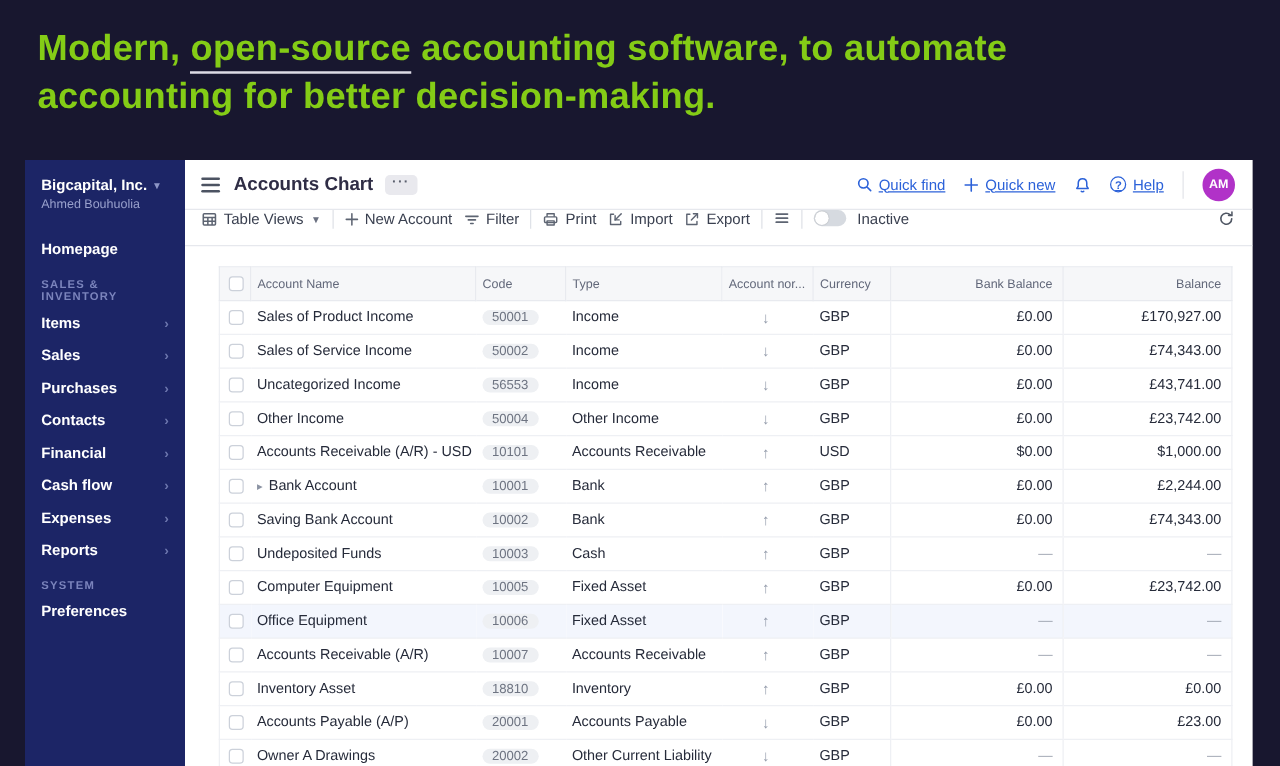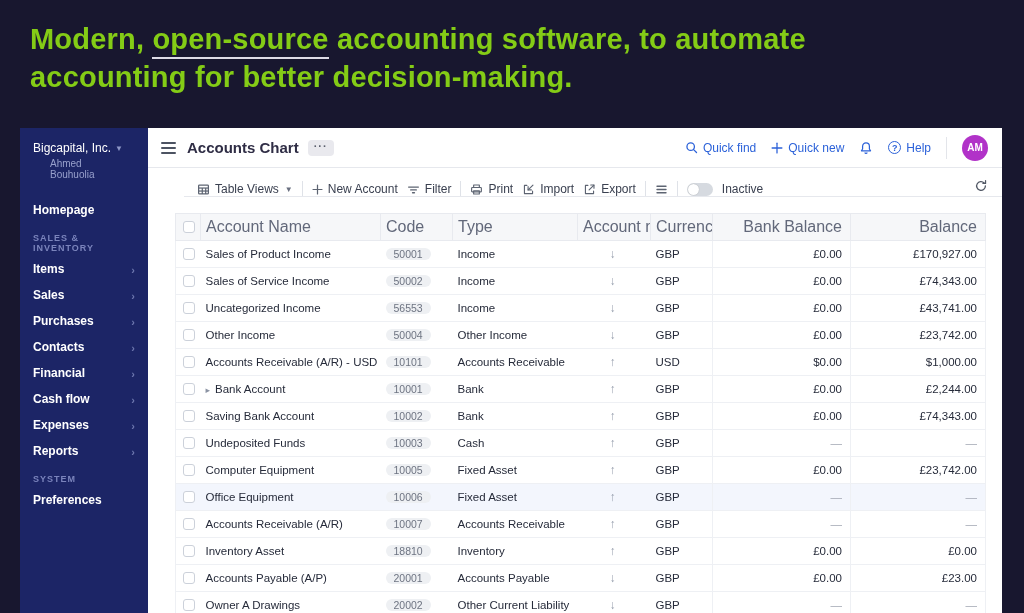--- a/index.html
+++ b/index.html
@@ -9,60 +9,60 @@
   
   .hero { padding:20px 28px 0 30px; color:#84cc16; font-size:29px; line-height:38px; font-weight:600; letter-spacing:.2px; }
   .hero .ul { border-bottom:2px solid #dddbe6; padding-bottom:2px; }
 
   
   .app { position:absolute; left:20px; top:128px; width:982px; height:485px; display:flex; background:#fff; overflow:hidden; }
 
   
   .sidebar { width:128px; flex-shrink:0; background:#1c2566; color:#fff; padding-top:13px; }
   .sb-org { padding:0 13px; display:flex; align-items:center; gap:4px; }
-  .sb-org-name { font-size:12px; font-weight:400; white-space:nowrap; }
+  .sb-org-name { font-size:12px; font-weight:700; white-space:nowrap; }
   .sb-caret { font-size:8px; color:#8d96c6; }
-  .sb-user { padding:3px 30px 0; font-size:10px; color:#98a0cc; }
+  .sb-user { padding:3px 13px 0; font-size:10px; color:#98a0cc; }
   .sb-nav { margin-top:17px; }
   .sb-item { display:flex; align-items:flex-end; justify-content:space-between; padding:6px 13px; font-size:12px; font-weight:700; cursor:pointer; }
   .sb-chevron { color:#6d77ae; font-size:11px; line-height:1; }
   .sb-section { padding:10px 13px 3px; font-size:9px; font-weight:700; letter-spacing:1px; color:#7b84bc; }
 
   
   .main { flex:1; display:flex; flex-direction:column; background:#fff; min-width:0; }
 
   
   .app-header { height:40px; border-bottom:1px solid #e6e8ed; display:flex; align-items:center; padding:0 14px 0 13px; flex-shrink:0; }
   .hamburger { width:15px; display:flex; flex-direction:column; gap:3px; cursor:pointer; margin-right:11px; }
   .hamburger i { height:2px; background:#4c5362; border-radius:1px; display:block; }
   .page-title { font-size:15px; font-weight:700; color:#2f2d45; }
   .more-badge { margin-left:9px; background:#e9e9ee; color:#5a5f6d; border-radius:4px; font-size:11px; font-weight:700; padding:1px 6px 4px; line-height:1; letter-spacing:1px; cursor:pointer; }
   .header-right { margin-left:auto; display:flex; align-items:center; gap:15px; color:#2c62d9; font-size:12px; }
-  .hbtn { display:flex; align-items:center; gap:5px; cursor:pointer; white-space:nowrap; }
+  .hbtn { display:flex; align-items:center; gap:5px; cursor:pointer; white-space:nowrap;text-decoration:underline; }
   .hbtn svg { display:block; }
   .help-q { width:13px; height:13px; border:1.4px solid #2c62d9; border-radius:50%; font-size:9px; font-weight:700; display:flex; align-items:center; justify-content:center; }
   .vdiv { width:1px; height:22px; background:#e3e5ea; }
   .avatar { width:26px; height:26px; border-radius:50%; background:#b132c8; color:#fff; font-size:10px; font-weight:700; display:flex; align-items:center; justify-content:center; cursor:pointer; }
 
   
-  .app-toolbar { height:29px; border-bottom:1px solid #e6e8ed; display:flex; align-items:flex-end; padding:0 14px 0 13px; gap:9px; flex-shrink:0; font-size:12px; color:#3a4050;margin-left:36px; }
+  .app-toolbar { height:29px; border-bottom:1px solid #e6e8ed; display:flex; align-items:flex-start; padding:0 14px 0 13px; gap:9px; flex-shrink:0; font-size:12px; color:#3a4050; }
   .tbtn { display:flex; align-items:center; gap:5px; cursor:pointer; white-space:nowrap; }
   .tbtn svg { display:block; color:#5d6472; }
   .tbtn .blue { color:#2c62d9; }
   .t-caret { font-size:8px; color:#6a7080; margin-left:1px; }
   .tdiv { width:1px; height:15px; background:#dfe2e8; }
   .toggle { width:26px; height:13px; background:#d6dae0; border-radius:8px; position:relative; cursor:pointer; }
   .toggle .knob { position:absolute; left:1px; top:1px; width:11px; height:11px; background:#fff; border-radius:50%; box-shadow:0 0 1px rgba(0,0,0,.3); }
   .toggle-label { color:#3a4050; }
   .refresh { margin-left:auto; cursor:pointer; color:#505764; }
 
   
   .content { padding:16px 17px 0 27px; flex:1; overflow:hidden; }
   table { border-collapse:collapse; table-layout:fixed; width:810px; background:#fff; }
-  thead th { background:#f6f7f9; border:1px solid #e8eaef; border-left:none; font-size:16px; font-weight:400; color:#62687a; text-align:left; height:27px; padding:0 8px 0 5px; overflow:hidden; white-space:nowrap; }
+  thead th { background:#f6f7f9; border:1px solid #e8eaef; border-left:none; font-size:10px; font-weight:400; color:#62687a; text-align:left; height:27px; padding:0 8px 0 5px; overflow:hidden; white-space:nowrap; }
   thead th:first-child { border-left:1px solid #e8eaef; }
   tbody td { height:27px; font-size:11.5px; color:#262b3a; padding:0 8px 0 5px; border-bottom:1px solid #eef0f4; white-space:nowrap; overflow:hidden; }
   tbody tr { cursor:pointer; }
   tbody tr.hl { background:#f3f6fd; }
   td.first, th.first { border-left:1px solid #eef0f4; }
   td.last, th.last-th { border-right:1px solid #e8eaef; }
   tbody td.lastb { border-right:1px solid #eef0f4; }
   .num { text-align:right; }
   th.num { text-align:right; }
   .c-check, .th-check { padding-left:7px !important; }

